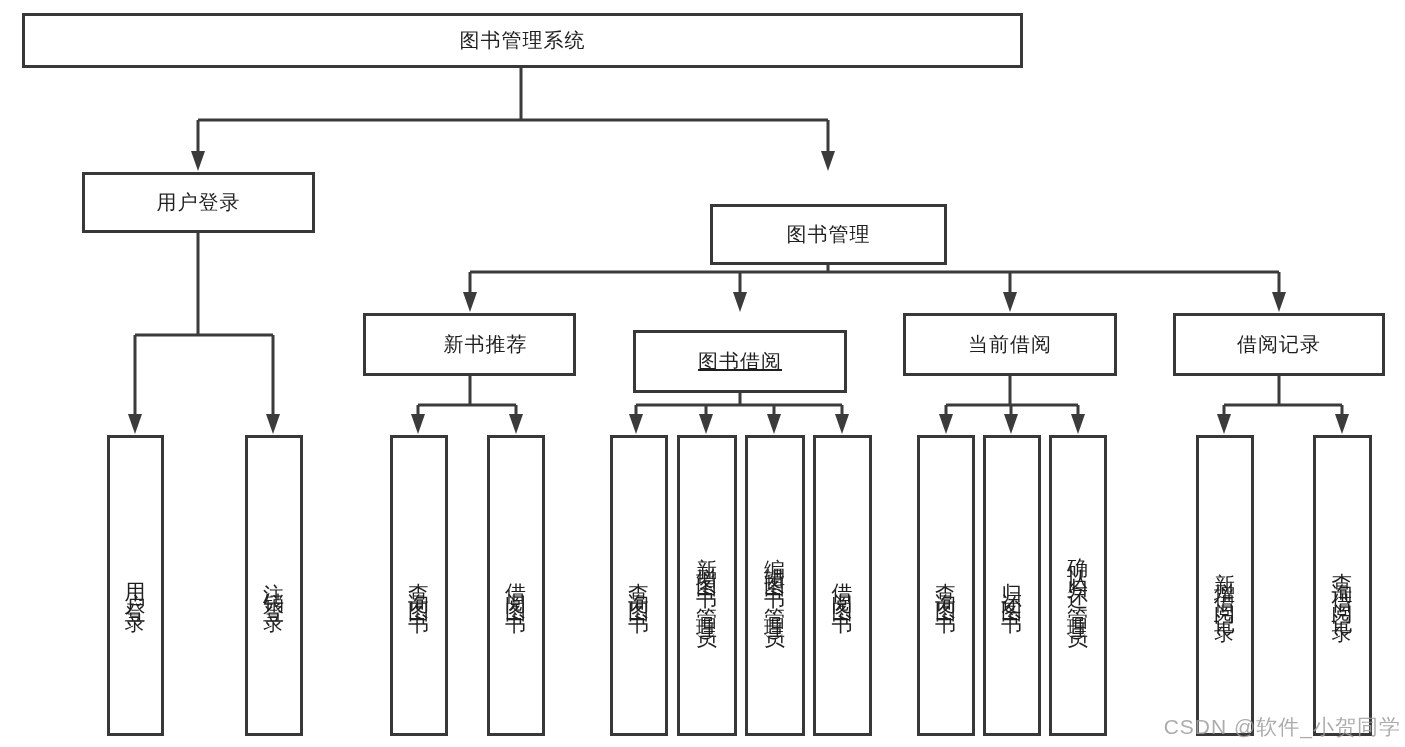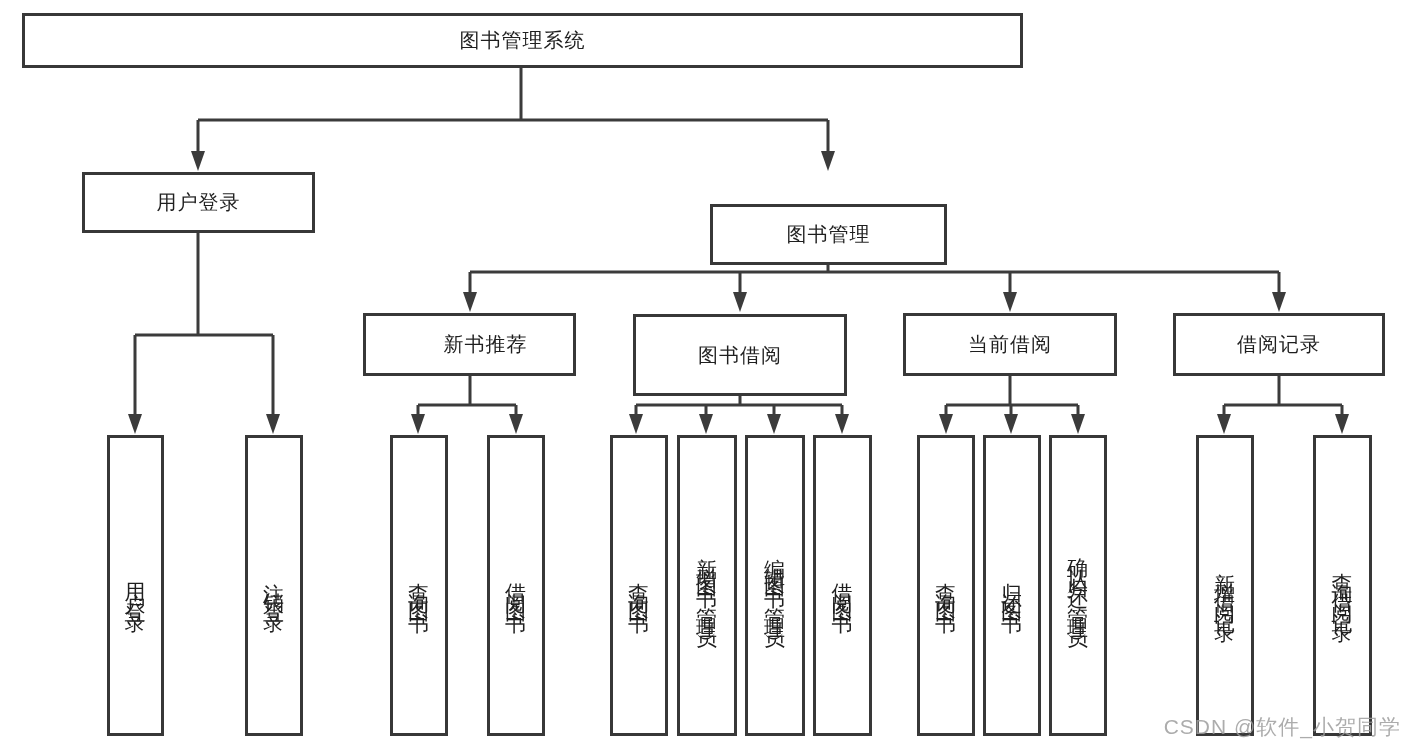--- a/index.html
+++ b/index.html
@@ -111,21 +111,21 @@
       <polygon points="1335,414 1349,414 1342,434"></polygon>
     </g>
   </svg>
 
   <div class="box" style="left:22px; top:13px; width:1001px; height:55px;">图书管理系统</div>
 
   <div class="box" style="left:82px; top:172px; width:233px; height:61px;">用户登录</div>
   <div class="box" style="left:710px; top:172px; width:237px; height:61px;margin-top:32px;">图书管理</div>
 
   <div class="box" style="left:363px; top:313px; width:213px; height:63px;padding-left:32px;">新书推荐</div>
-  <div class="box" style="left:633px; top:314px; width:214px; height:82px;">图书借阅</div>
+  <div class="box" style="left:633px; top:330px; width:214px; height:63px;text-decoration:underline;">图书借阅</div>
   <div class="box" style="left:903px; top:313px; width:214px; height:63px;">当前借阅</div>
   <div class="box" style="left:1173px; top:313px; width:212px; height:63px;text-align:center;">借阅记录</div>
 
   <div class="box leaf" style="left:107px; width:57px;">
     <span class="vtext">用户登录</span>
   </div>
   <div class="box leaf" style="left:245px; width:58px;">
     <span class="vtext">注销登录</span>
   </div>
 

